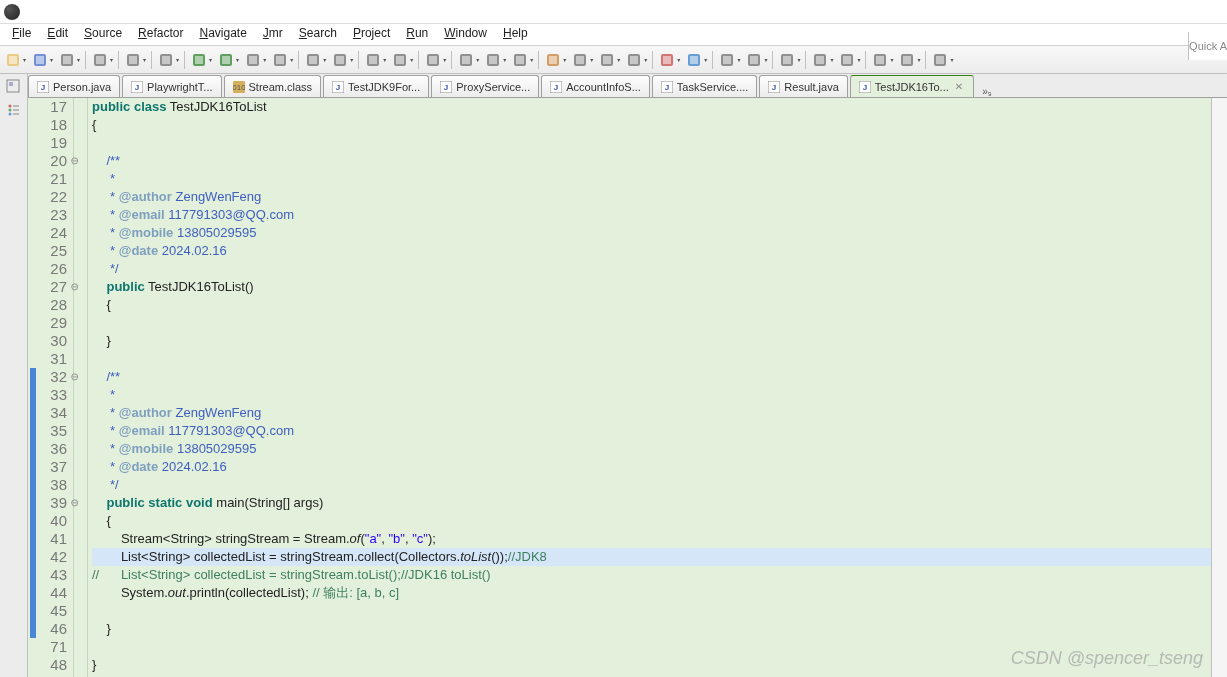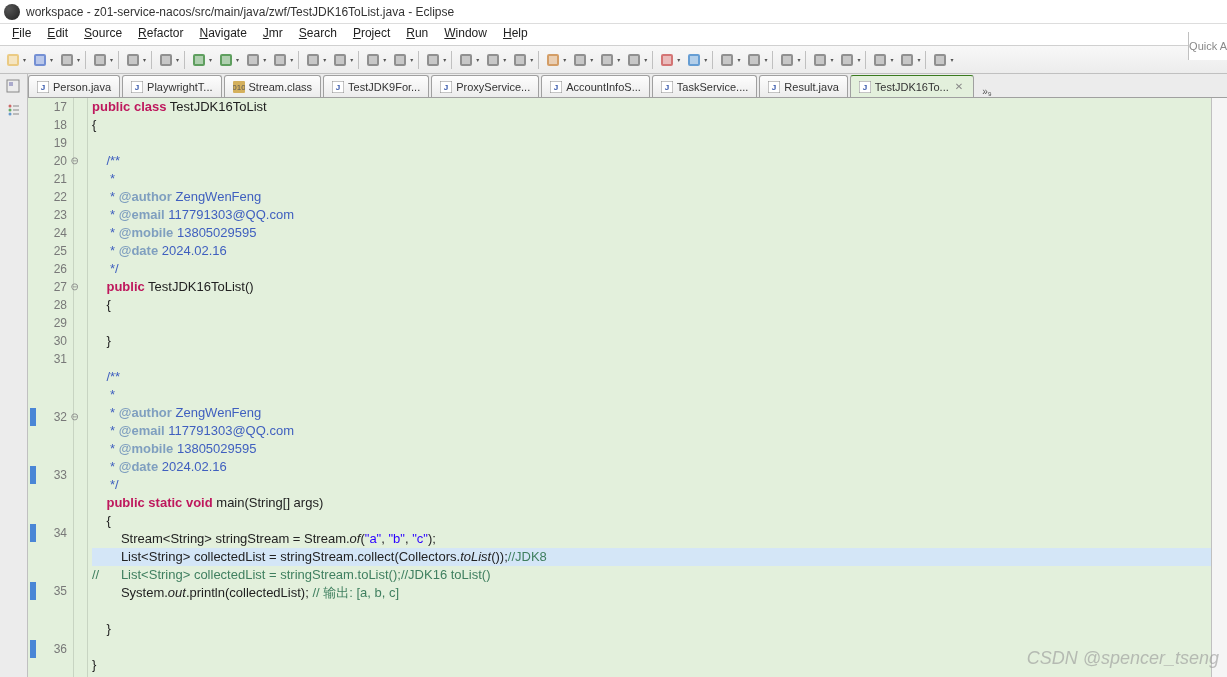--- a/index.html
+++ b/index.html
@@ -27,49 +27,48 @@
 .editor-region { flex: 1; display: flex; flex-direction: column; background: #fff; }
 
 .tab-bar { height: 24px; background: #ececec; display: flex; align-items: flex-end; border-bottom: 1px solid #a0a0a0; overflow: hidden; }
 .tab { height: 22px; padding: 0 8px; display: flex; align-items: center; gap: 4px; border: 1px solid #a0a0a0; border-bottom: none; background: linear-gradient(#fdfdfd,#ececec); margin-right: 2px; font-size: 11px; color: #333; cursor: pointer; border-radius: 3px 3px 0 0; white-space: nowrap; }
 .tab.active { background: #e3f0dc; border-top: 1px solid #3a7a1f; }
 .tab .file-icon { width: 12px; height: 12px; display: inline-flex; }
 .tab-close { font-size: 10px; color: #888; padding: 0 2px; }
 .tab-overflow { padding: 0 6px; font-size: 10px; color: #555; }
 
 .editor-body { flex: 1; display: flex; background: #e3f0dc; overflow: hidden; position: relative; }
-.gutter { width: 46px; background: #e3f0dc; border-right: 1px solid #c8d4c2; text-align: right; font-family: Consolas, monospace; font-size: 12px; color: #787878; line-height: 18px; padding: 0 6px 0 0; user-select: none; }
+.gutter { width: 46px; background: #e3f0dc; border-right: 1px solid #c8d4c2; text-align: right; font-family: Consolas, monospace; font-size: 15px; color: #787878; line-height: 18px; padding: 0 6px 0 0; user-select: none; }
 .gutter .gl { height: 18px; position: relative; }
 .gutter .gl.fold::after { content: "⊖"; position: absolute; right: -12px; top: 0; font-size: 10px; color: #888; }
-.gutter .gl.mark1 { background: linear-gradient(to right, transparent 0, transparent 2px, #4a86d6 2px, #4a86d6 8px, transparent 8px); margin-top: 40px; }
+.gutter .gl.mark1 { background: linear-gradient(to right, transparent 0, transparent 2px, #4a86d6 2px, #4a86d6 8px, transparent 8px); }
 .fold-strip { width: 14px; background: #e3f0dc; border-right: 1px solid #c8d4c2; }
 
 .code { flex: 1; font-family: Consolas, monospace; font-size: 13px; line-height: 18px; white-space: pre; color: #222; padding-left: 4px; overflow: hidden; }
 .line { height: 18px; }
 .line.hl { background: #d4e6f7; }
 
-.kw { color: #be185d; font-weight: bold; }
+.kw { color: #0f766e; font-weight: bold; }
 .cm { color: #3f7f5f; }
 .doc { color: #3f5fbf; }
 .doctag { color: #7f9fbf; font-weight: bold; }
 .str { color: #2a00ff; }
 .it { font-style: italic; }
 
 .right-strip { width: 16px; background: #f5f5f5; border-left: 1px solid #c0c0c0; }
 
-.watermark { position: absolute; right: 8px; bottom: 8px; font-size: 18px; color: rgba(150,150,150,0.6); font-style: italic; pointer-events: none; }
+.watermark { position: absolute; right: 24px; bottom: 8px; font-size: 18px; color: rgba(150,150,150,0.6); font-style: italic; pointer-events: none; }
 
 svg { display: block; }
 </style>
 </head>
 <body>
 
 <div class="title-bar">
   <span class="app-icon"></span>
-  <span class="title-text">workspace - z01-service-nacos/src/main/java/zwf/TestJDK16ToList.java - Eclipse</span>
 </div>
 
 <div class="menu-bar" id="menuBar">
     <span class="menu-item"><u>F</u>ile</span>
     <span class="menu-item"><u>E</u>dit</span>
     <span class="menu-item"><u>S</u>ource</span>
     <span class="menu-item"><u>R</u>efactor</span>
     <span class="menu-item"><u>N</u>avigate</span>
     <span class="menu-item"><u>J</u>mr</span>
     <span class="menu-item"><u>S</u>earch</span>

